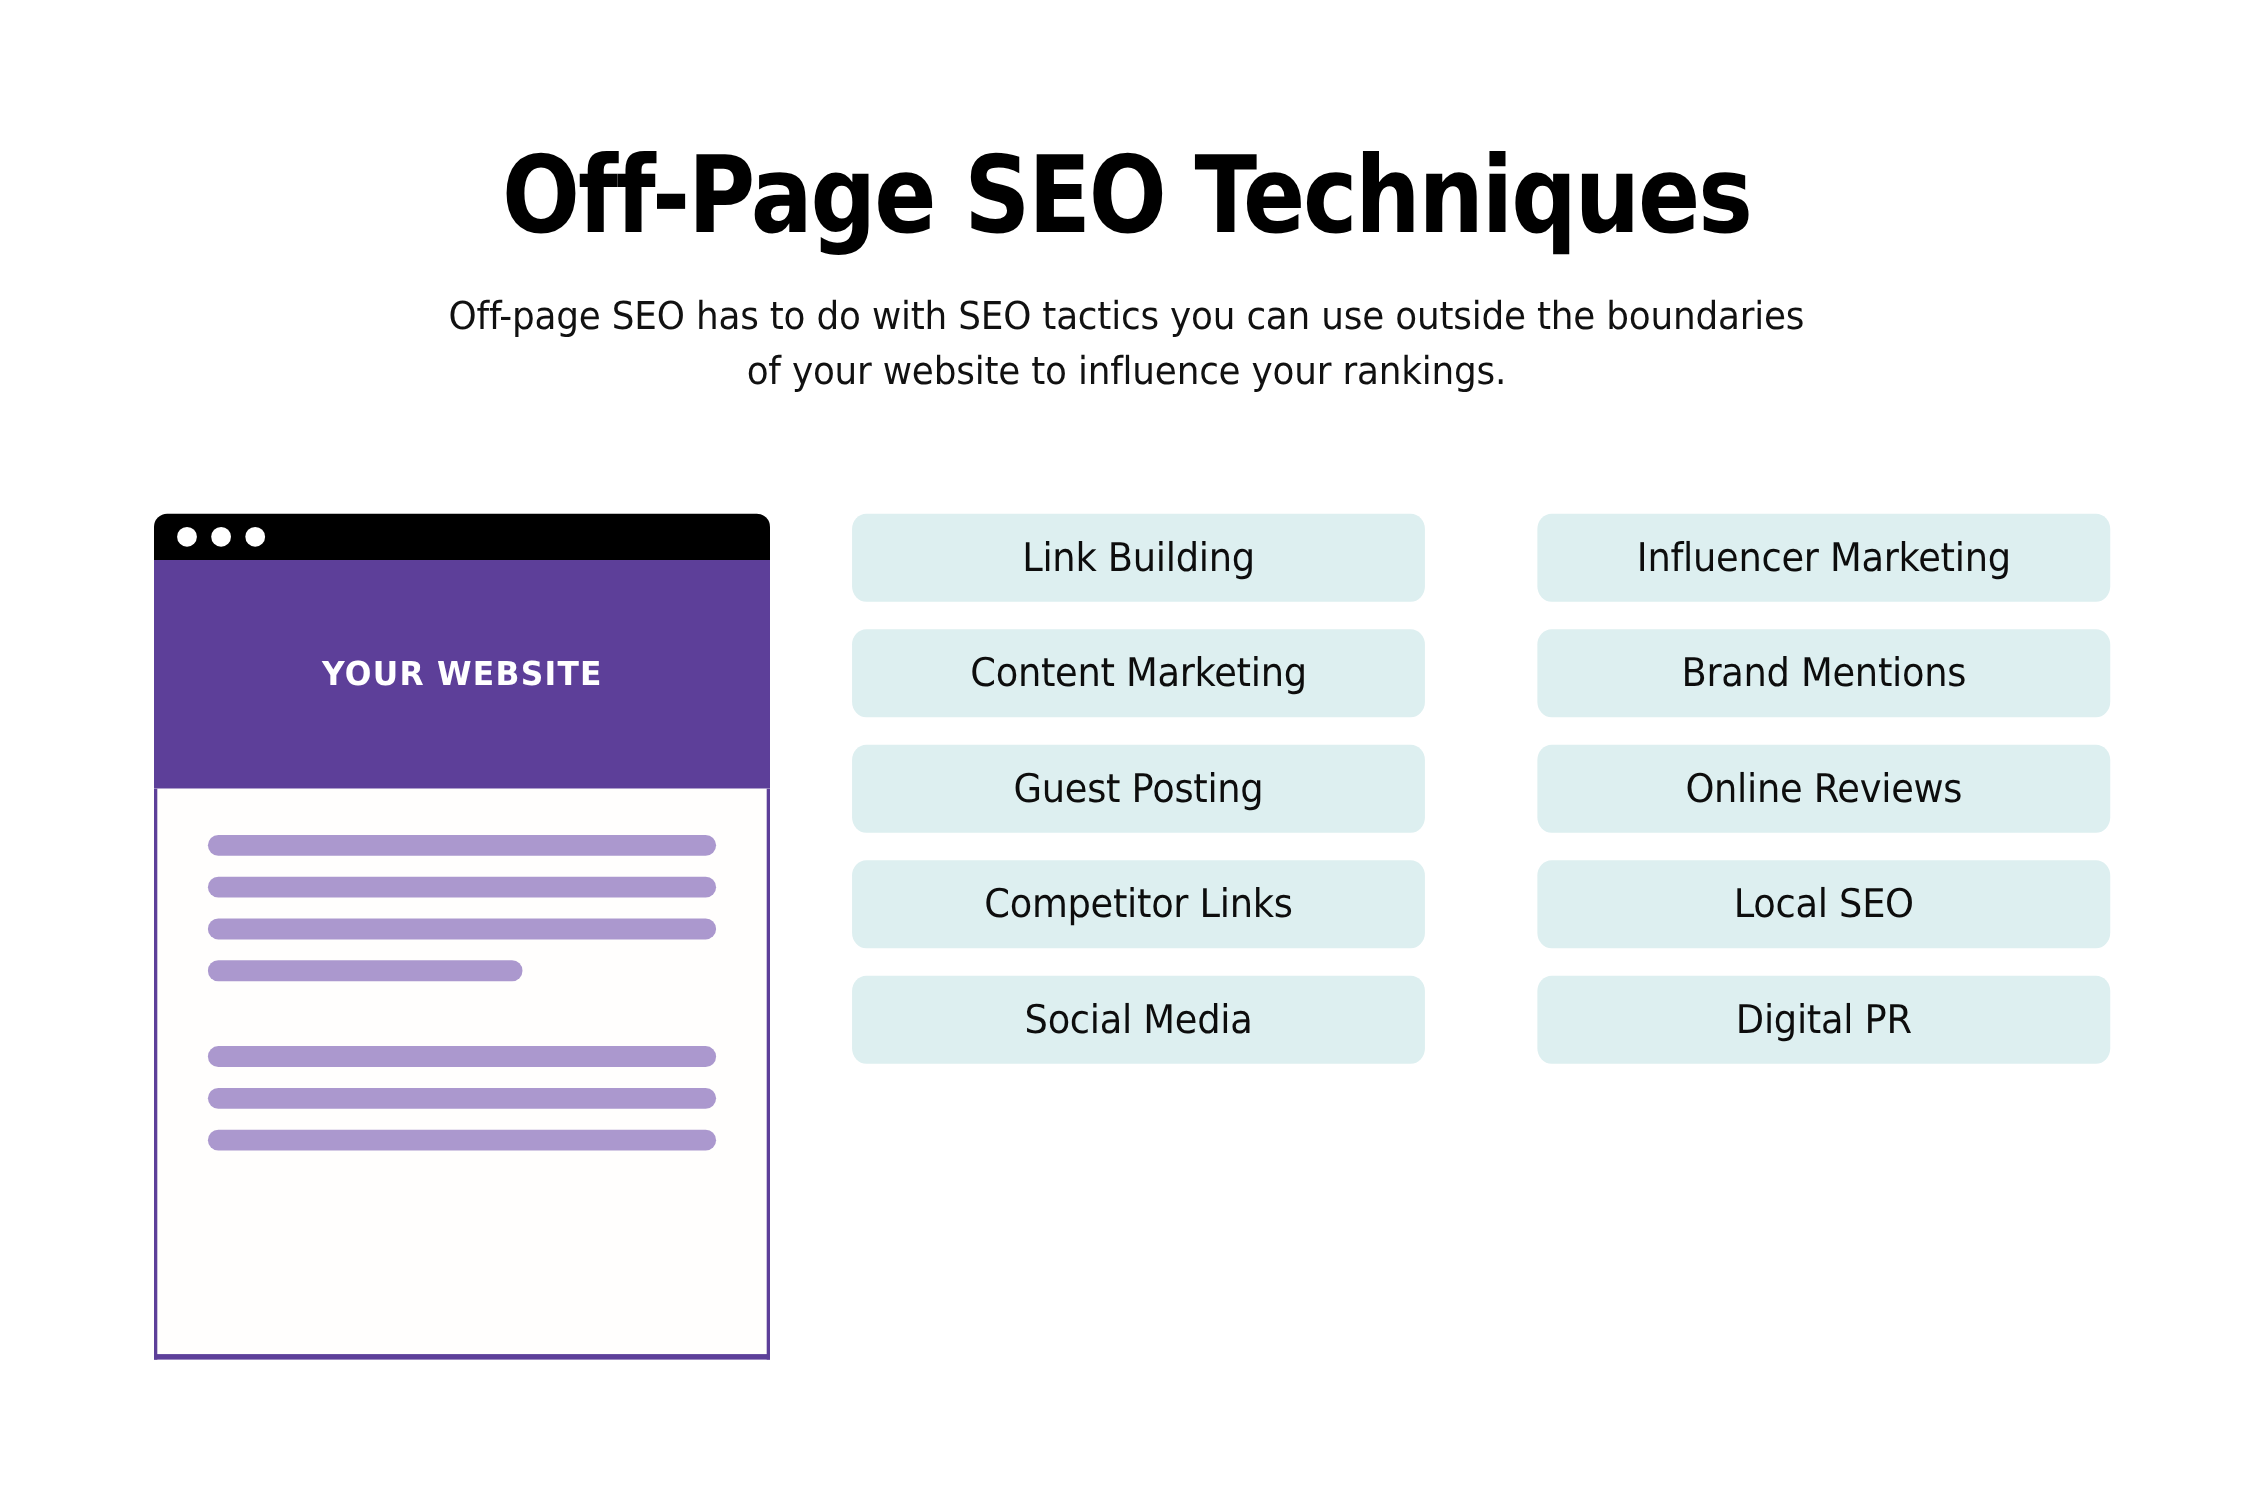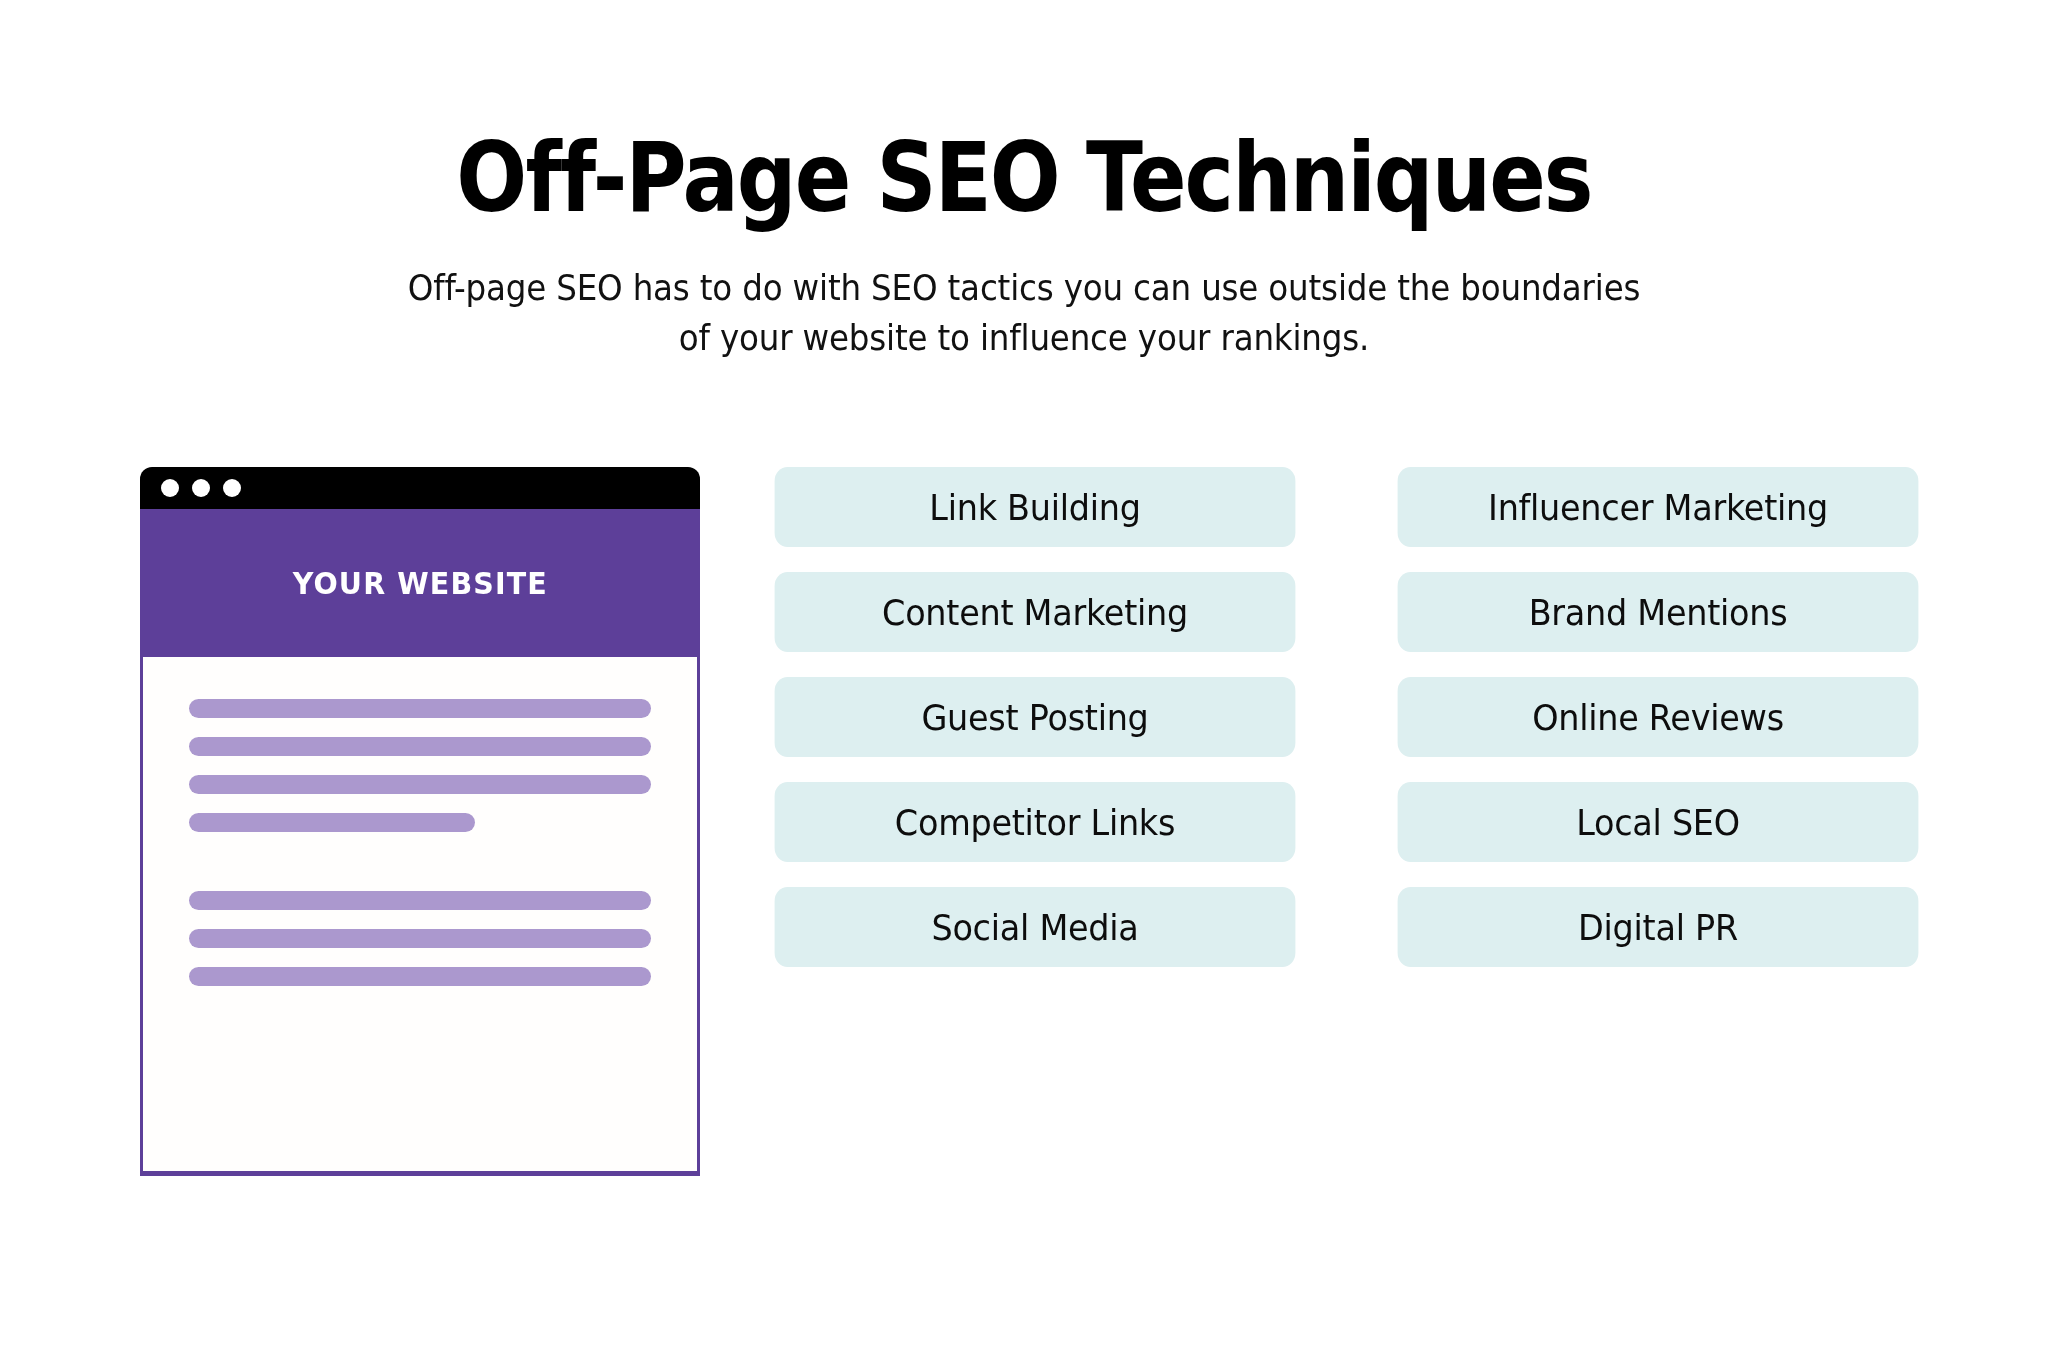--- a/index.html
+++ b/index.html
@@ -68,21 +68,21 @@
     padding-left:21px;
     gap:13px;
   }
   .browser-dot {
     width:18px; height:18px;
     border-radius:50%;
     background:#ffffff;
     flex:0 0 auto;
   }
   .browser-hero {
-    height:148px;
+    height:208px;
     background:#5d3f99;
     display:flex;
     align-items:center;
     justify-content:center;
   }
   .browser-hero-title {
     font-family:"DejaVu Sans", sans-serif;
     font-size:30px;
     font-weight:700;
     color:#ffffff;

